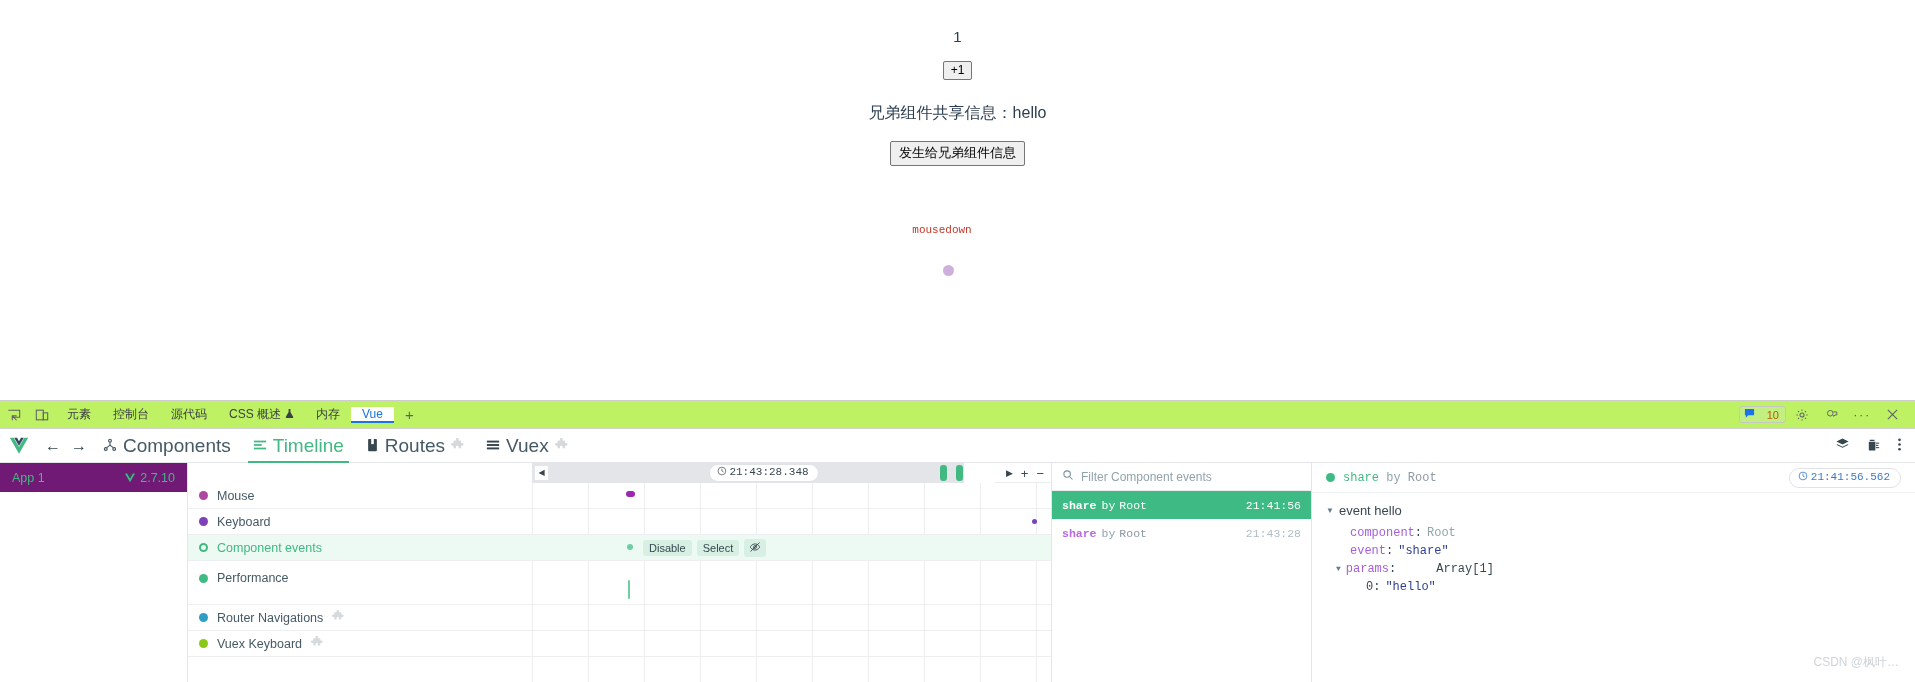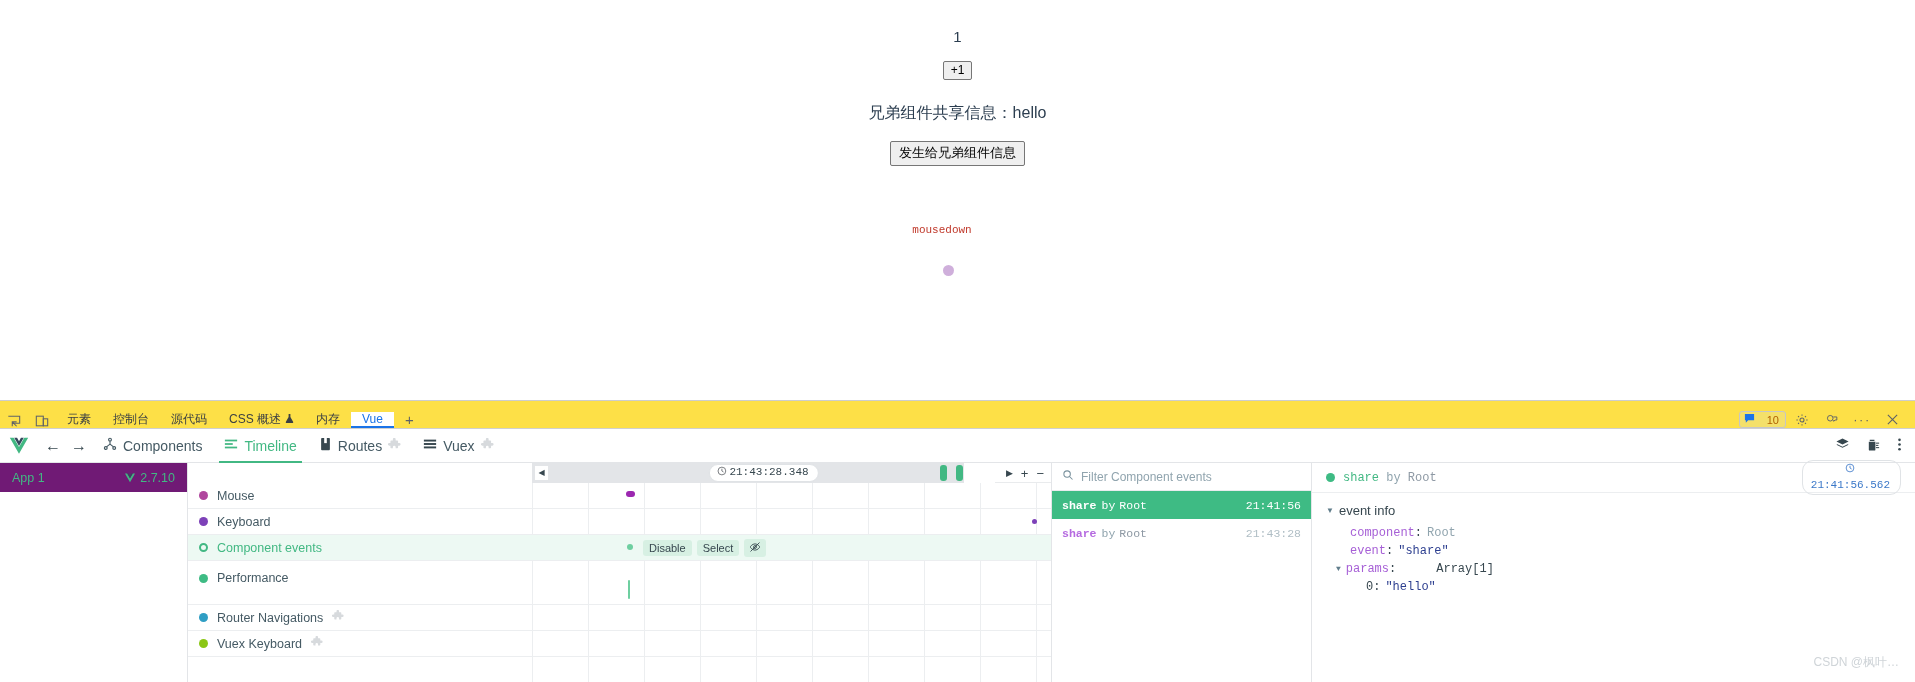--- a/index.html
+++ b/index.html
@@ -46,22 +46,22 @@
 
   
   #devtools {
     position: absolute; left: 0; top: 400px; width: 1915px; height: 282px;
     background: #fff; border-top: 1px solid #cdcdcd;
     font-size: 12px; color: #5f6368;
   }
 
   
   #dt-tabs {
-    height: 28px; display: flex; align-items: flex-end;
-    background: #fde047; border-bottom: 1px solid #d0d0d0;
+    height: 28px; display: flex; align-items: center;
+    background: #bef264; border-bottom: 1px solid #d0d0d0;
     position: relative;
   }
   .dt-icon-btn {
     width: 28px; display: flex; align-items: center; justify-content: center;
     cursor: pointer; color: #5f6368;
   }
   .dt-tab {
     display: flex; align-items: center; padding: 0 11px;
     font-size: 12px; color: #3c4043; cursor: pointer; white-space: nowrap;
     gap: 4px;
@@ -87,21 +87,21 @@
     height: 34px; display: flex; align-items: center;
     border-bottom: 1px solid #e3e5e8; background: #fff; padding-left: 8px;
   }
   .vue-logo { width: 22px; height: 22px; margin-right: 10px; }
   .nav-arrow {
     width: 26px; text-align: center; font-size: 16px; color: #37474f;
     cursor: pointer;
   }
   .vnav-item {
     display: flex; align-items: center; gap: 6px; height: 34px;
-    padding: 0 11px; color: #455a64; cursor: pointer; font-size: 14px;
+    padding: 0 11px; color: #455a64; cursor: pointer; font-size: 19px;
     position: relative;
   }
   .vnav-item.active { color: #42b883; }
   .vnav-item.active:after {
     content: ""; position: absolute; left: 6px; right: 6px; bottom: 0;
     height: 2px; background: #42b883;
   }
   .puzzle { color: #d7dadd; font-size: 12px; }
   #vue-nav-right {
     margin-left: auto; display: flex; align-items: center; gap: 16px;
@@ -245,21 +245,20 @@
   #insp-title {
     font-family: "Liberation Mono", monospace; font-size: 12px; color: #42b883;
   }
   #insp-title .iby { color: #90a4ae; }
   #insp-title .icomp { color: #8e99a4; }
   #insp-time {
     margin-left: auto; border: 1px solid #e0e3e6; border-radius: 11px;
     padding: 2px 10px 3px 8px; font-family: "Liberation Mono", monospace;
     font-size: 11px; color: #3b78c8; display: flex; align-items: center;
     gap: 3px;
-    flex-direction: column;
   }
   #insp-body { padding: 10px 14px 0 14px; }
   .insp-section {
     display: flex; align-items: center; gap: 5px; font-size: 13px;
     color: #37474f; cursor: pointer;
   }
   .caret { font-size: 8px; color: #607d8b; }
   .kv {
     font-family: "Liberation Mono", monospace; font-size: 12px;
     line-height: 18px; padding-left: 24px; color: #9b59d0;
@@ -624,21 +623,21 @@
                 <path d="M8 4.3V8l2.6 1.6"></path>
             </svg>
           </span>
           <span>21:41:56.562</span>
         </span>
       </div>
 
       <div id="insp-body">
         <div class="insp-section">
           <span class="caret">▼</span>
-          <span>event info</span>
+          <span>event hello</span>
         </div>
 
         <div class="kv" style="margin-top:6px;">
           <span class="k">component</span>
           <span class="sep">:</span>
           <span class="vplain">Root</span>
         </div>
 
         <div class="kv">
           <span class="k">event</span>

